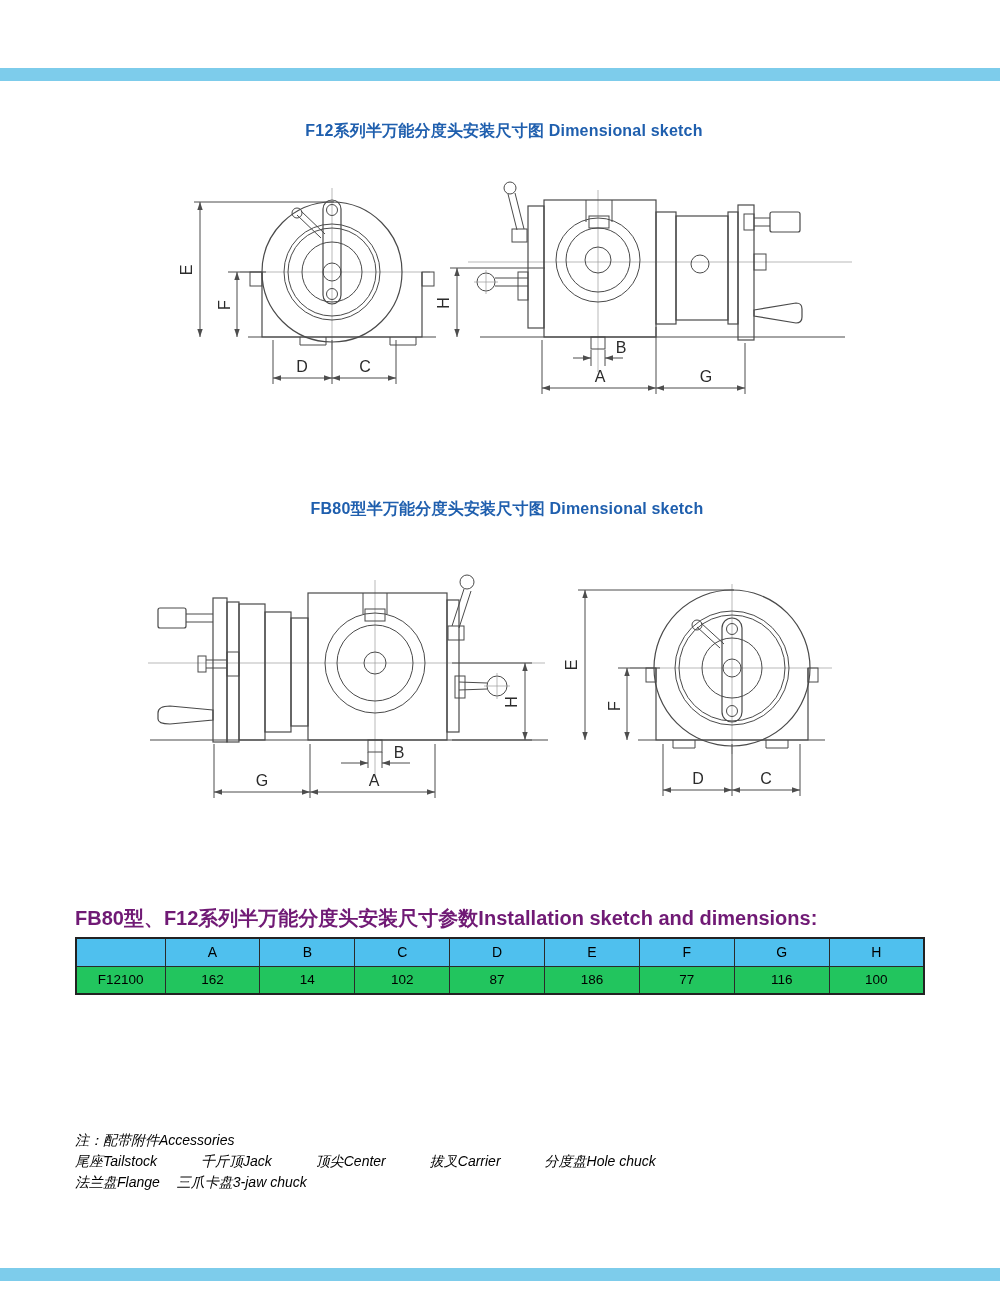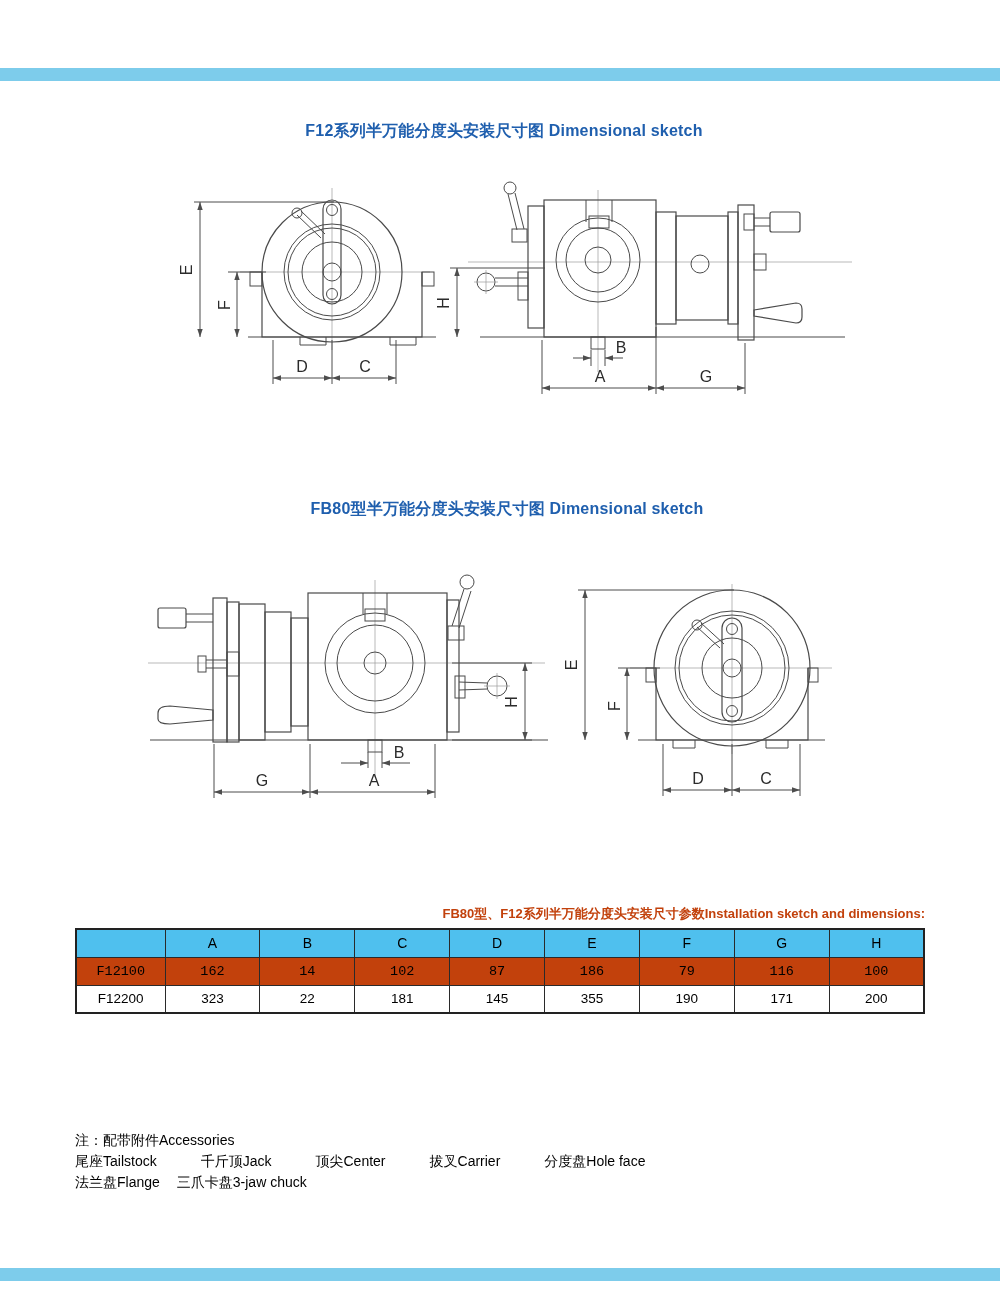--- a/index.html
+++ b/index.html
@@ -19,29 +19,29 @@
   #fig1 { top:172px; }
   #fig2 { top:572px; }
 
   .ln { fill:none; stroke:#4a4a4a; stroke-width:1.2; }
   .lt { fill:none; stroke:#4a4a4a; stroke-width:1; }
   .cl { fill:none; stroke:#9c9c9c; stroke-width:0.7; }
   .dl { fill:none; stroke:#4d4d4d; stroke-width:1; }
   text.dim { font-family:"Liberation Sans", sans-serif; font-size:16px; fill:#2b2b2b; }
 
   .table-block { position:absolute; left:75px; top:905px; width:850px; }
-  .table-caption { font-size:13px; font-weight:700; color:#c2410c; margin-bottom:5px; white-space:nowrap;text-align:right; }
+  .table-caption { font-size:20px; font-weight:700; color:#701a75; margin-bottom:5px; white-space:nowrap; }
   table.dims { border-collapse:collapse; width:850px; table-layout:fixed; border:2px solid #222; }
   table.dims th, table.dims td { border:1px solid #2a2a2a; height:28px; text-align:center;
        font-size:13.5px; font-weight:400; color:#000; padding:0; overflow:hidden; }
   table.dims thead th { background:#4fc0ee; font-size:14px; }
-  table.dims tr.alt td { background:#c2410c;font-family:Liberation Mono, monospace; }
+  table.dims tr.alt td { background:#22c55e; }
 
   .notes { position:absolute; left:75px; top:1130px; width:860px; font-size:14px; color:#000; line-height:21px; }
-  .note-row { display:flex; }
+  .note-row { display:flex;font-style:italic; }
   .gap-wide span { margin-right:44px; }
   .gap-narrow span { margin-right:17px; }
 </style>
 </head>
 <body>
 
 <div class="page">
 
   <div class="accent-bar accent-top"></div>
 
@@ -278,47 +278,36 @@
           </tr>
       </thead>
       <tbody>
           <tr class="alt">
             <td>F12100</td>
             <td>162</td>
             <td>14</td>
             <td>102</td>
             <td>87</td>
             <td>186</td>
-            <td>79</td>
+            <td>77</td>
             <td>116</td>
             <td>100</td>
-          </tr>
-          <tr>
-            <td>F12200</td>
-            <td>323</td>
-            <td>22</td>
-            <td>181</td>
-            <td>145</td>
-            <td>355</td>
-            <td>190</td>
-            <td>171</td>
-            <td>200</td>
           </tr>
         </tbody>
     </table>
   </div>
 
   <div class="notes">
     <div class="note-row">注：配带附件Accessories</div>
     <div class="note-row gap-wide">
         <span>尾座Tailstock</span>
         <span>千斤顶Jack</span>
         <span>顶尖Center</span>
         <span>拔叉Carrier</span>
-        <span>分度盘Hole face</span>
+        <span>分度盘Hole chuck</span>
       </div>
     <div class="note-row gap-narrow">
         <span>法兰盘Flange</span>
         <span>三爪卡盘3-jaw chuck</span>
       </div>
   </div>
 
   <div class="accent-bar accent-bottom"></div>
 
 </div>

